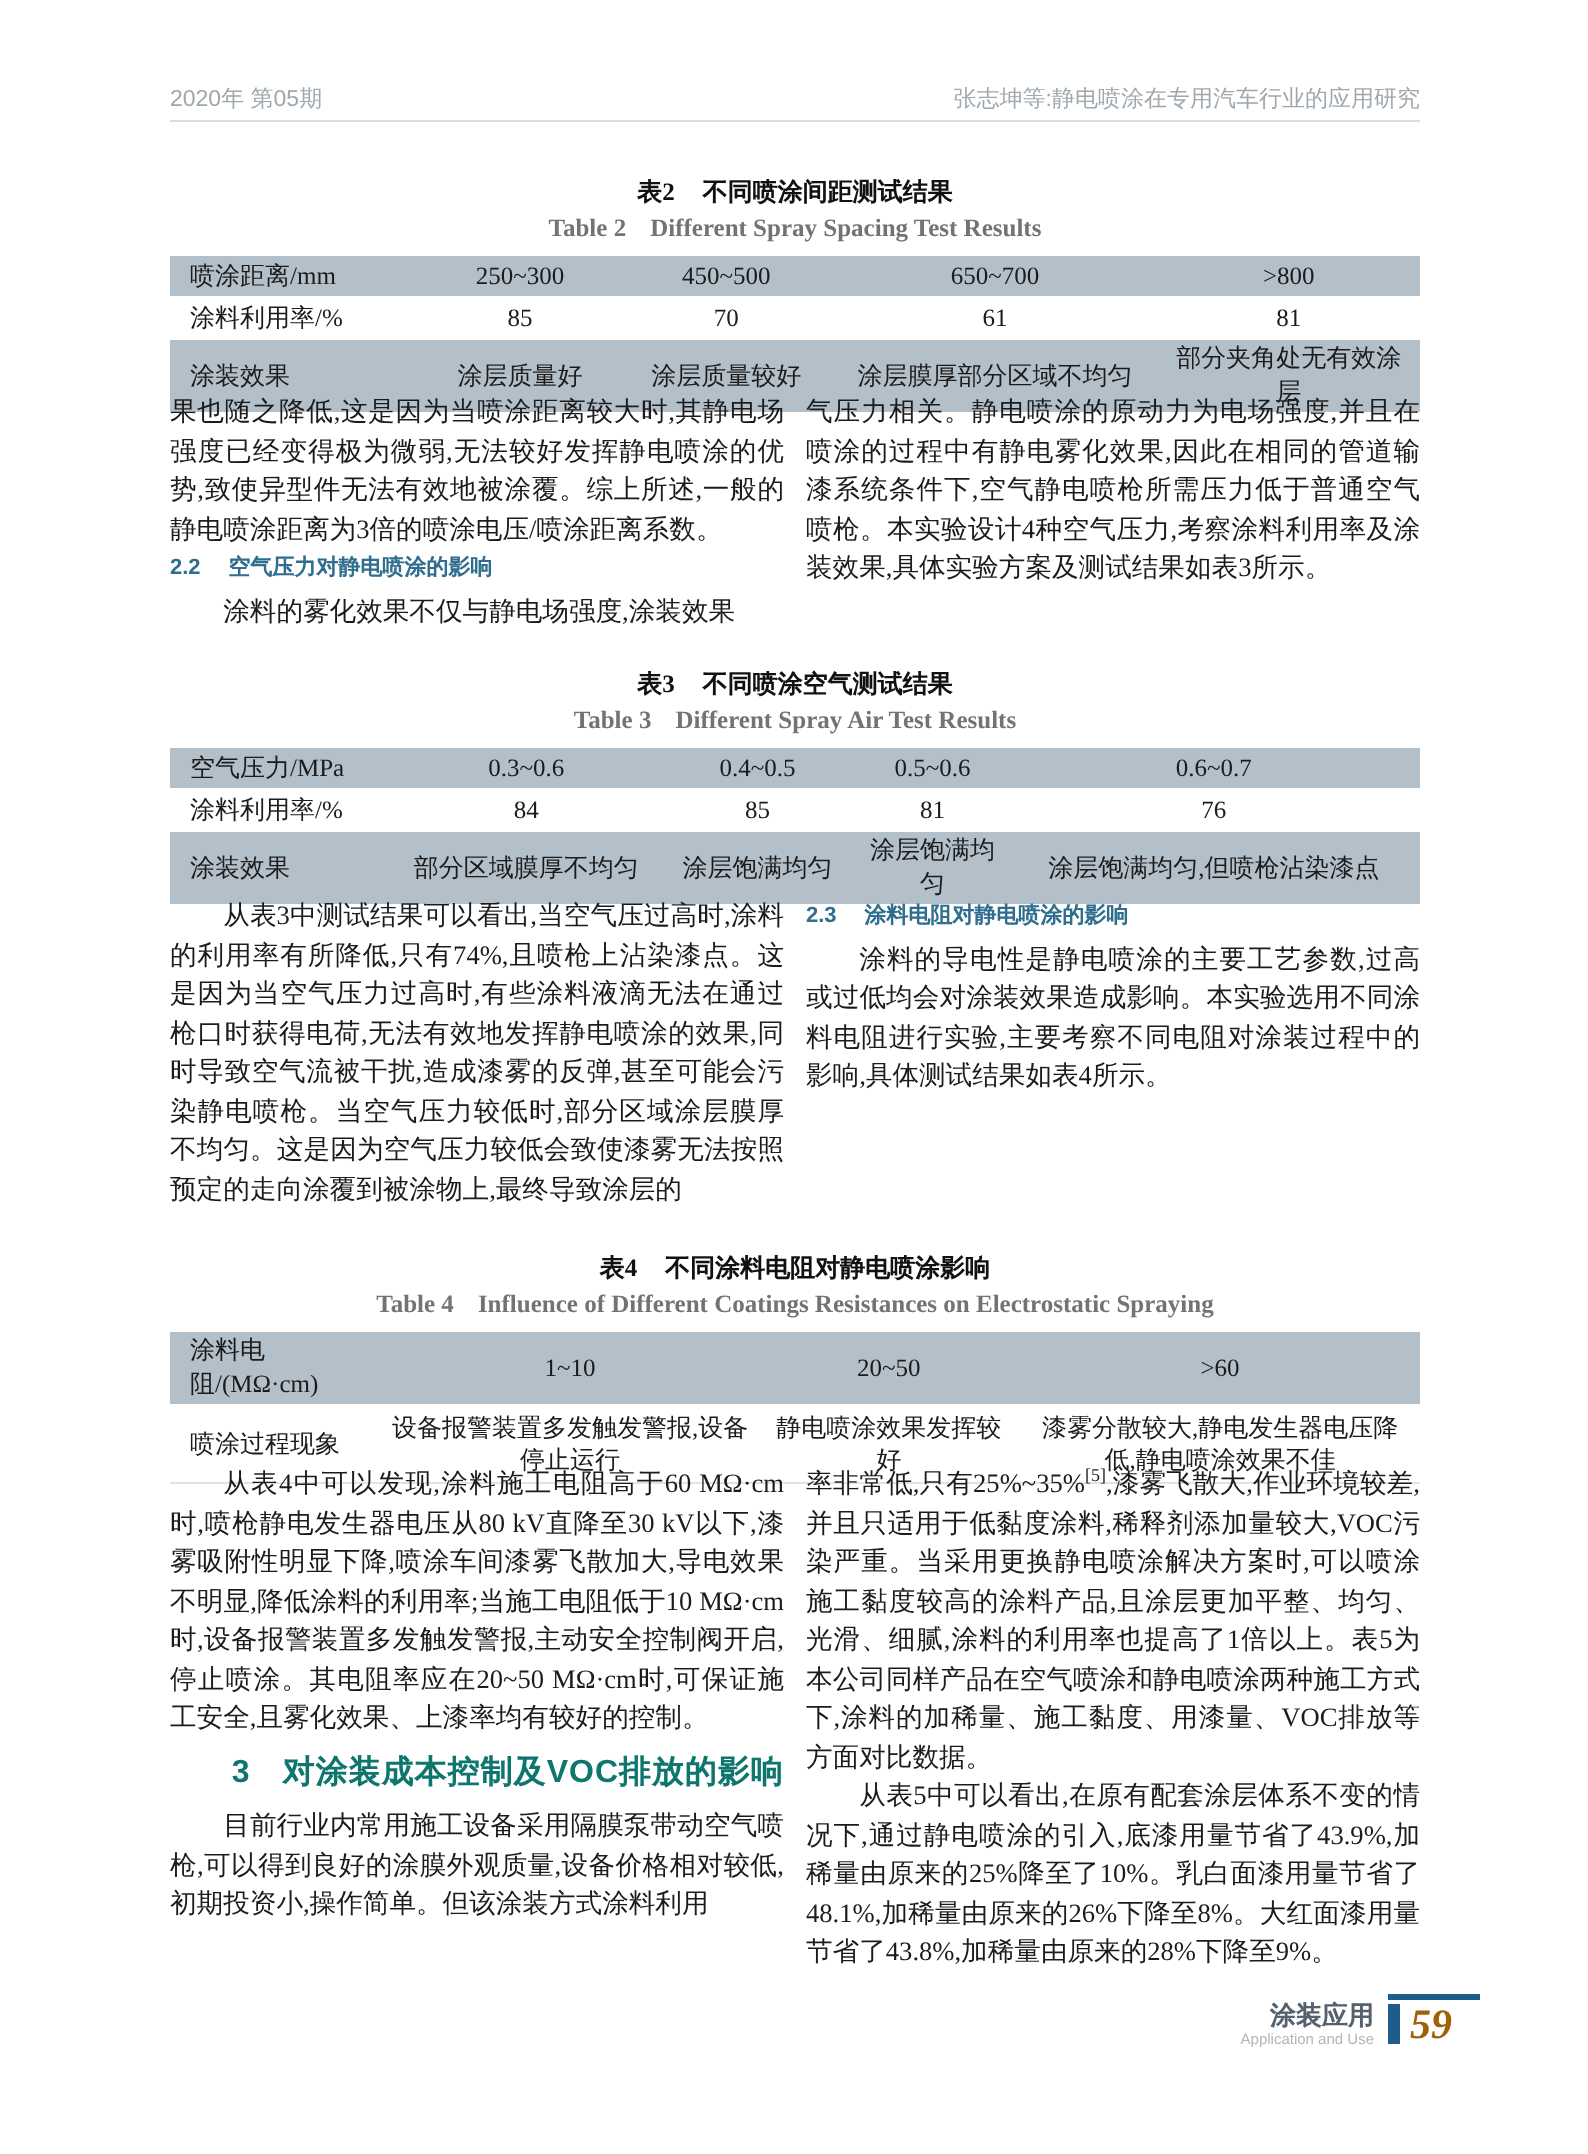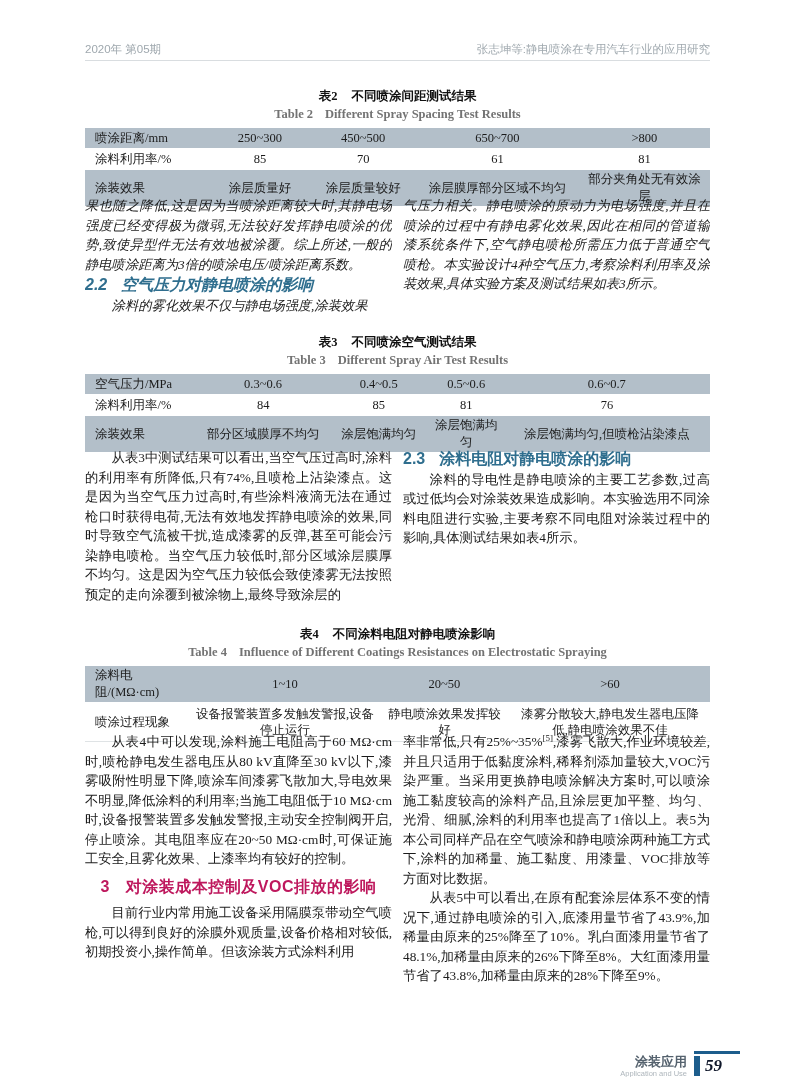--- a/index.html
+++ b/index.html
@@ -42,57 +42,57 @@
   tr.plain td { background:#ffffff; }
   .tb4 tr.plain td { border-bottom:1px solid #dfe3e5; height:auto; padding-top:3px; padding-bottom:3px; line-height:16px; }
   
   .col {
     position:absolute; width:307px;
     font-size:13.3px; line-height:19.5px; text-align:justify;
     overflow:hidden;
   }
   .col p { text-align:justify; }
   .indent { text-indent:2em; }
-  .blk1 { top:196px; height:138px;font-style:italic; }
+  .blk1 { top:196px; height:138px; }
   .blk2 { top:448px; height:176px; }
   .blk3 { top:732px; height:285px; }
   .col-l { left:85px; }
   .col-r { left:403px; }
   .subheading {
     font-family:"Liberation Sans","DejaVu Sans",sans-serif;
-    font-weight:bold; font-size:16px; color:#2f6e8e;
+    font-weight:bold; font-size:11px; color:#2f6e8e;
     margin:1px 0 1px 0; text-align:left;
   }
   .subheading .sec-num { margin-right:14px; }
   .sec3-heading {
     font-family:"Liberation Sans","DejaVu Sans",sans-serif;
-    font-weight:bold; font-size:16px; color:#be185d;
-    margin:8px 0 7px 0; text-align:center; letter-spacing:0.5px;
+    font-weight:bold; font-size:16px; color:#0f766e;
+    margin:8px 0 7px 0; text-align:right; letter-spacing:0.5px;
   }
   .sec3-heading .sec-num { margin-right:16px; }
   sup { font-size:9px; vertical-align:super; line-height:0; }
   
   .page-footer {
-    position:absolute; top:1051px; right:54px;
+    position:absolute; top:997px; right:54px;
     display:flex; align-items:flex-start;
   }
   .footer-labels { text-align:right; margin-right:7px; padding-top:3px; }
   .footer-cn {
     font-family:"Liberation Sans","DejaVu Sans",sans-serif;
     font-weight:bold; font-size:13px; color:#55626e; line-height:15px;
   }
   .footer-en {
     font-family:"Liberation Sans","DejaVu Sans",sans-serif;
     font-size:7.5px; color:#aeb6bc; line-height:9px;
   }
   .page-badge { width:46px; border-top:3px solid #1d5d8c; padding-top:2px; display:flex; align-items:flex-start; }
   .badge-bar { width:6px; height:20px; background:#1d5d8c; margin-right:5px; }
   .badge-num {
     font-family:"Liberation Serif","DejaVu Serif",serif;
-    font-style:italic; font-weight:bold; font-size:17px; color:#0f172a; line-height:20px;
+    font-style:italic; font-weight:bold; font-size:21px; color:#a16207; line-height:20px;
   }
 </style>
 </head>
 <body>
 
 <div class="page">
 
   <div class="page-header">
     <span>2020年 第05期</span>
     <span>张志坤等:静电喷涂在专用汽车行业的应用研究</span>

